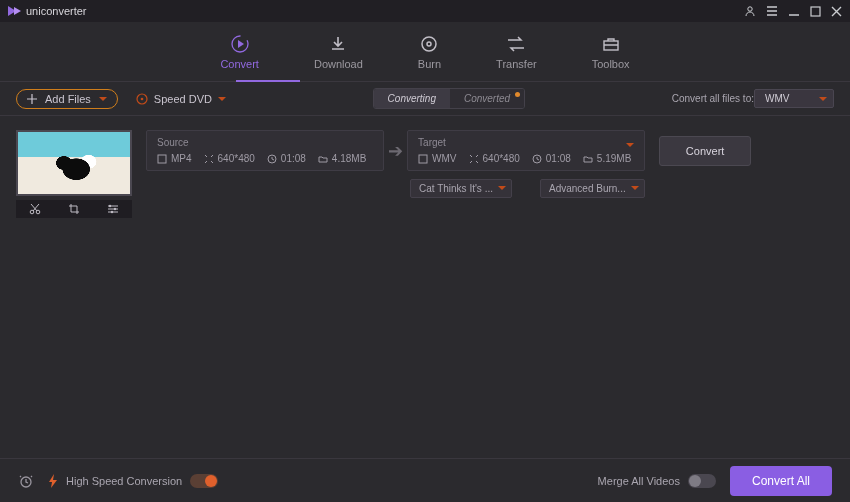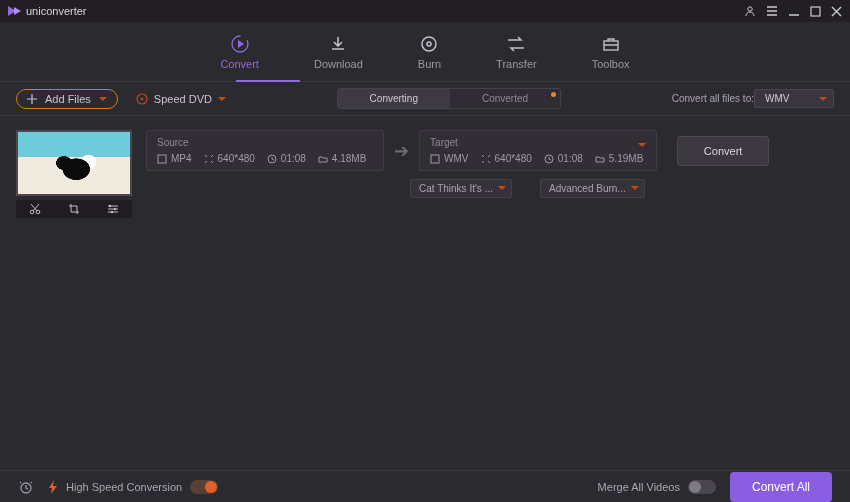--- a/index.html
+++ b/index.html
@@ -93,26 +93,27 @@
   .loaddvd { display: flex; align-items: center; gap: 6px; color: #cac5cf; cursor: pointer; }
 
   .segmented {
     margin-left: auto;
     display: flex;
     border: 1px solid #44414a;
     border-radius: 3px;
     overflow: hidden;
   }
   .segmented .segitem {
-    padding: 4px 32px;
+    padding: 4px 14px;
     background: #2f2d33;
     cursor: pointer;
     font-size: 10px;
     color: #8d8a92;
     position: relative;
+    font-style: italic;
   }
   .segmented .segitem.active { background: #3d3a43; color: #d0ccd5; }
   .dot-orange { width:5px; height:5px; background:#e0892c; border-radius:50%; position:absolute; top:3px; right:4px; }
 
   .convall-row {
     margin-left: auto;
     display: flex;
     align-items: center;
     gap: 0;
     color: #aaa6b0;
@@ -159,21 +160,21 @@
     background: #1f1d22;
     display: flex;
     align-items: center;
     justify-content: space-around;
     color: #bfbcC4;
   }
   .thumb-toolbar span { cursor: pointer; font-size: 12px; }
 
   .filedetails { flex: 1; }
   .filename { font-size: 11px; color: #a8a4ad; margin-bottom: 8px; }
-  .panelrow { display: flex; align-items: center; gap: 10px; }
+  .panelrow { display: flex; align-items: center; gap: 4px; }
   .panel {
     background: #312f35;
     border: 1px solid #3f3c45;
     border-radius: 2px;
     padding: 6px 10px;
     width: 238px;
     position: relative;
   }
   .panel-label { font-size: 10px; color: #8e8a94; margin-bottom: 5px; }
   .panel-stats { display:flex; align-items:center; gap: 12px; font-size:10px; color:#9f9ba5; }
@@ -208,21 +209,21 @@
     cursor: pointer;
   }
   .mini-select .caret { position:absolute; right:5px; top:6px; }
 
   
   .bottombar {
     position: absolute;
     bottom: 0;
     left: 0;
     right: 0;
-    height: 32px;
+    height: 44px;
     background: #2b2a2e;
     border-top: 1px solid #3a373e;
     display: flex;
     align-items: center;
     padding: 14px 18px;
     gap: 14px;
   }
   .hscrow { display:flex; align-items:center; gap:8px; color:#aaa6b0; font-size:11px; }
   .toggle {
     width: 28px;

